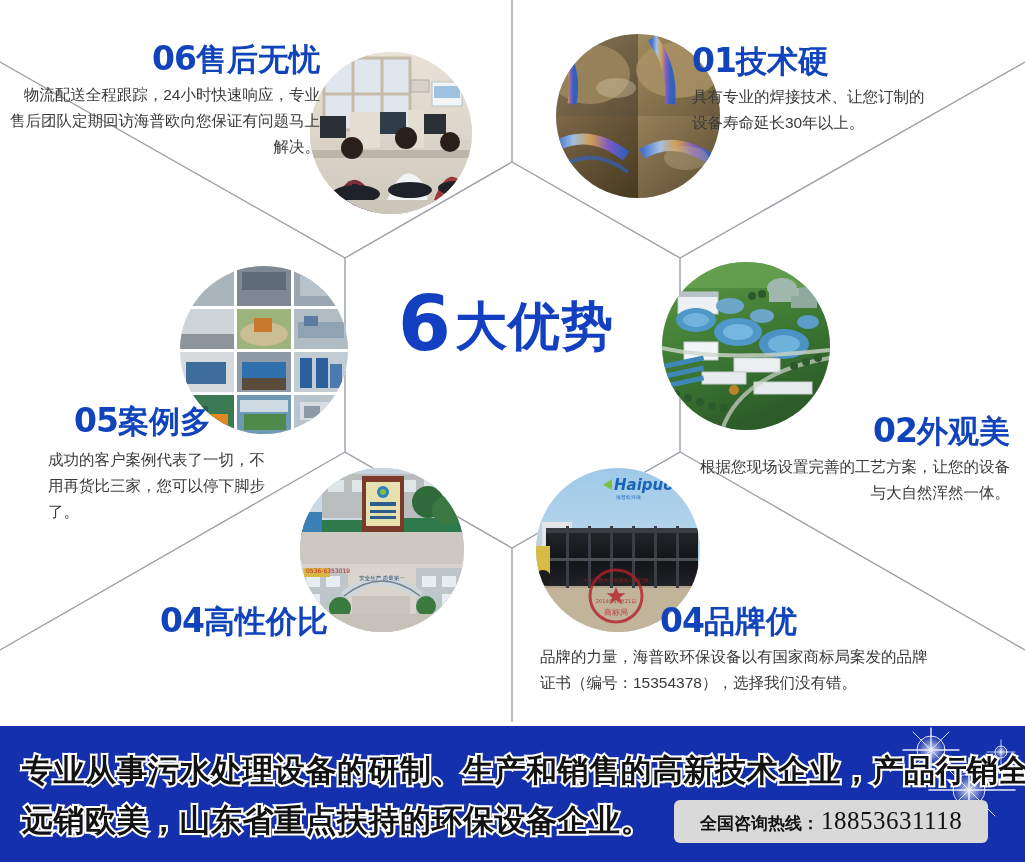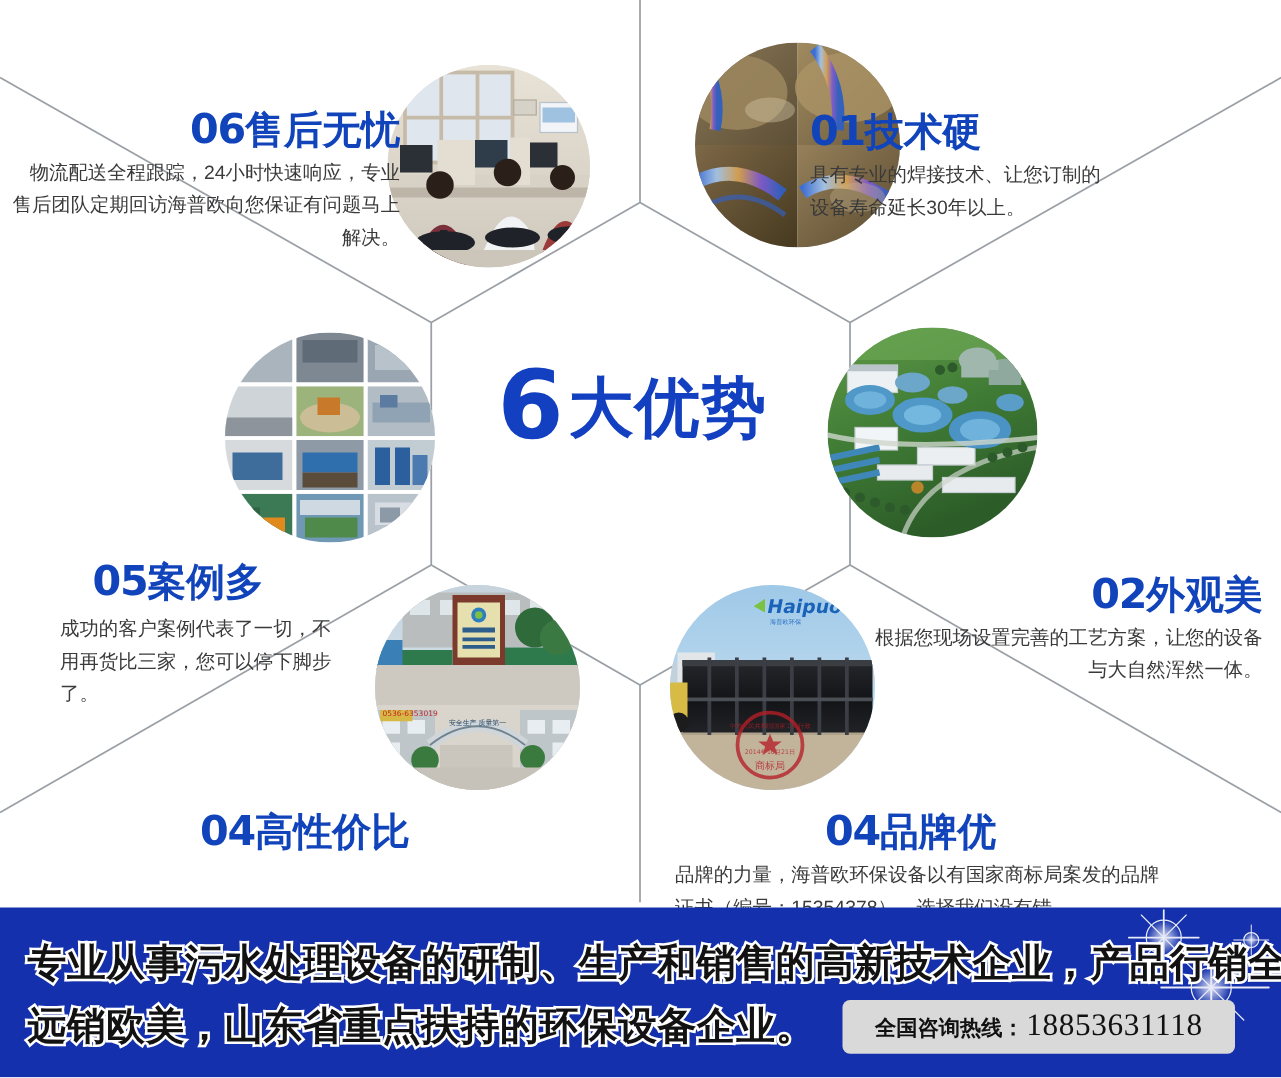--- a/index.html
+++ b/index.html
@@ -35,21 +35,21 @@
   
   .photo {
     position: absolute;
     border-radius: 50%;
     overflow: hidden;
     background: #dfe4e8;
   }
   .photo > svg { display: block; width: 100%; height: 100%; }
 
   
-  .feature { position: absolute; margin-top: 44px; }
+  .feature { position: absolute; }
   .feat-title {
     color: #1144bb;
     font-weight: bold;
     font-size: 31px;
     line-height: 34px;
     letter-spacing: 0px;
     white-space: nowrap;
   }
   .feat-title .num {
     font-family: "DejaVu Sans", sans-serif;
@@ -488,21 +488,21 @@
     </svg>
   </div>
 
   <div class="feature ta-right" style="left:10px; top:42px; width:310px;">
     <div class="feat-title">
       <span class="num">06</span><span>售后无忧</span>
     </div>
     <div class="feat-body">物流配送全程跟踪，24小时快速响应，专业售后团队定期回访海普欧向您保证有问题马上解决。</div>
   </div>
 
-  <div class="feature ta-left" style="left:648px; top:44px; width:268px;">
+  <div class="feature ta-left" style="left:692px; top:44px; width:268px;">
     <div class="feat-title">
       <span class="num">01</span><span>技术硬</span>
     </div>
     <div class="feat-body" style="width:235px;">具有专业的焊接技术、让您订制的设备寿命延长30年以上。</div>
   </div>
 
   <div class="feature ta-right" style="left:690px; top:414px; width:320px;">
     <div class="feat-title">
       <span class="num">02</span><span>外观美</span>
     </div>

